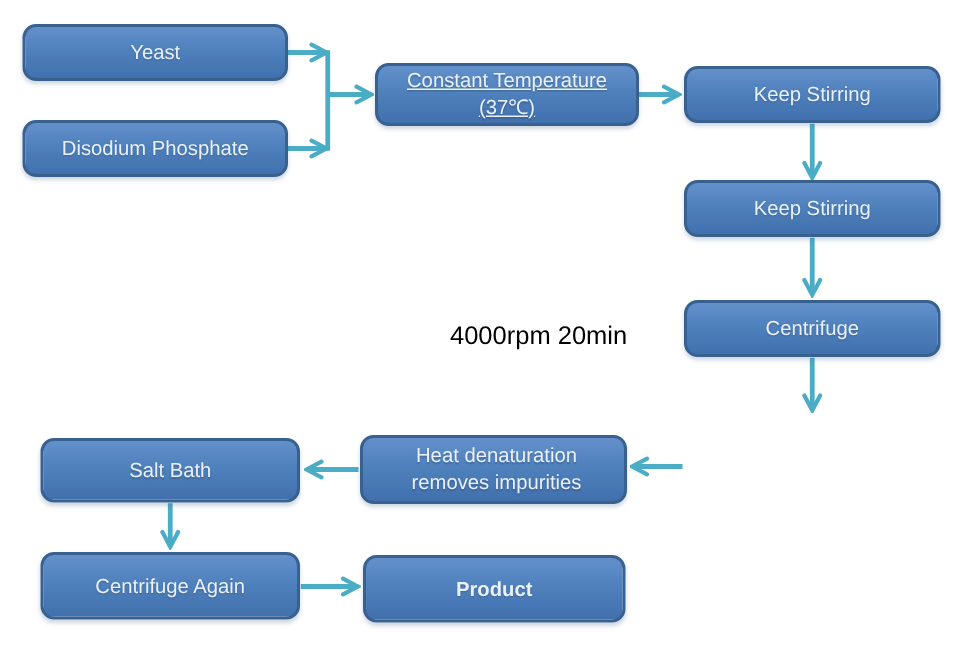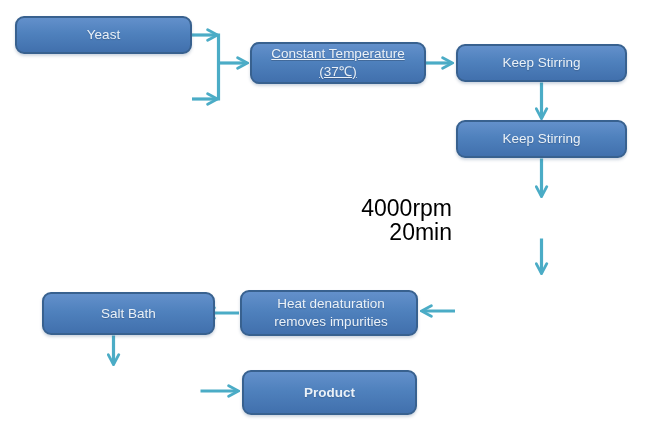--- a/index.html
+++ b/index.html
@@ -43,25 +43,24 @@
   }
   .arrowhead-path {
     stroke: var(--arrow, #4BACC6);
     fill: none;
     stroke-width: 2.4;
     stroke-linecap: round;
   }
   .annotation {
     position: absolute;
     left: 300px;
-    top: 196px;
+    top: 212px;
     width: 152px;
-    text-align: right;
     color: var(--annotation-text, #000000);
-    font-size: 23px;
+    font-size: 17px;
     line-height: 24px;
     font-family: "Liberation Sans", sans-serif;
   }
 </style>
 </head>
 <body>
 
 <div id="canvas">
 
   <svg id="edge-layer" viewBox="0 0 653 435" xmlns="http://www.w3.org/2000/svg">
@@ -79,31 +78,34 @@
     <line class="edge" x1="541.5" y1="158.5" x2="541.5" y2="196" marker-end="url(#ah)"></line>
     <line class="edge" x1="541.5" y1="238.5" x2="541.5" y2="273" marker-end="url(#ah)"></line>
     <line class="edge" x1="455" y1="311" x2="422" y2="311" marker-end="url(#ah)"></line>
     <line class="edge" x1="239" y1="313" x2="205" y2="313" marker-end="url(#ah)"></line>
     <line class="edge" x1="113.5" y1="335.5" x2="113.5" y2="364" marker-end="url(#ah)"></line>
     <line class="edge" x1="200.5" y1="391" x2="238" y2="391" marker-end="url(#ah)"></line>
   </svg>
 
   <div class="node" style="left:15px; top:16px; width:177px; height:38px;">Yeast</div>
 
+  <div class="node" style="left:15px; top:80px; width:177px; height:38px;">Disodium Phosphate</div>
 
   <div class="node" style="left:250px; top:42px; width:176px; height:42px;text-decoration:underline;">Constant Temperature (37℃)</div>
 
   <div class="node" style="left:456px; top:44px; width:171px; height:38px;">Keep Stirring</div>
 
   <div class="node" style="left:456px; top:120px; width:171px; height:38px;">Keep Stirring</div>
 
+  <div class="node" style="left:456px; top:200px; width:171px; height:38px;">Centrifuge</div>
 
 
   <div class="node" style="left:240px; top:290px; width:178px; height:46px;padding-left:16px;">Heat denaturation removes impurities</div>
 
-  <div class="node" style="left:27px; top:292px; width:173px; height:43px;margin-left:15px;">Salt Bath</div>
+  <div class="node" style="left:27px; top:292px; width:173px; height:43px;">Salt Bath</div>
 
+  <div class="node" style="left:27px; top:368px; width:173px; height:45px;">Centrifuge Again</div>
 
   <div class="node" style="left:242px; top:370px; width:175px; height:45px;font-weight:bold;">Product</div>
 
   <div class="annotation">4000rpm 20min</div>
 
 </div>
 
 </body></html>

